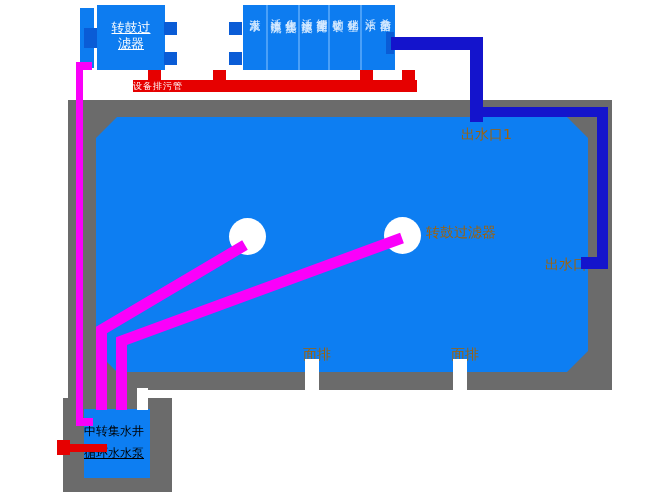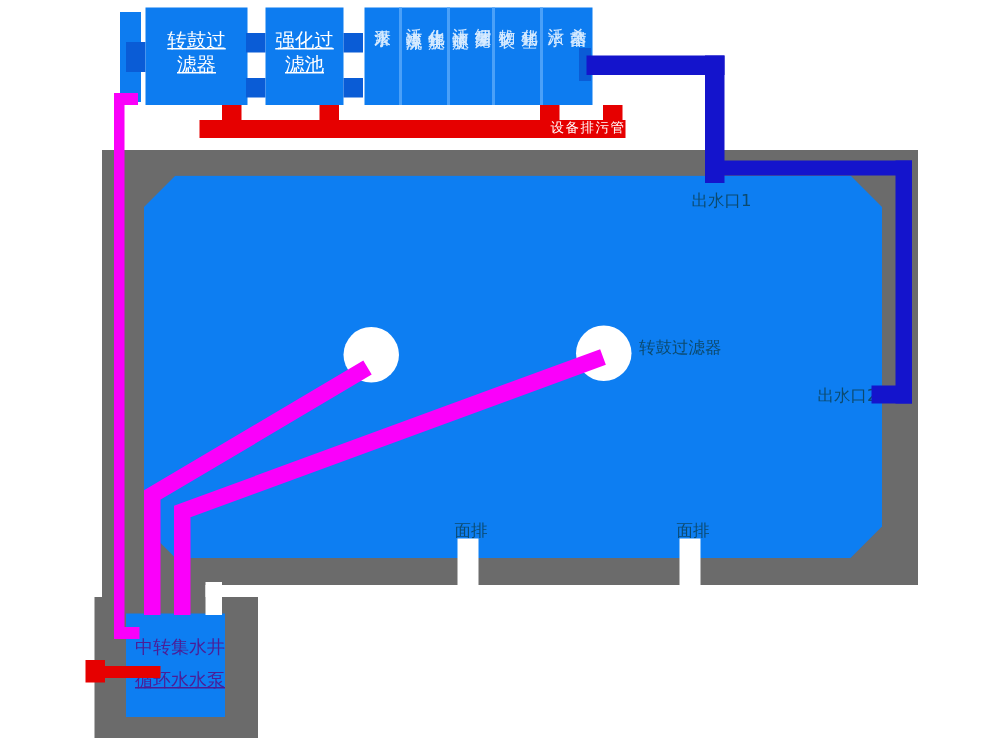--- a/index.html
+++ b/index.html
@@ -14,23 +14,23 @@
   .redpipe{background:#e60000;}
   .magpipe{background:#fa00fa;}
   .whitepipe{background:#ffffff;}
   .hlabel{font-size:13px;line-height:16px;color:#ffffff;text-align:center;text-decoration:underline;}
   .vtext{writing-mode:vertical-rl;text-orientation:upright;font-size:11px;line-height:13px;
          color:#d7ebff;letter-spacing:1px;}
   .chambers{display:flex;flex-direction:row;}
   .chamber{display:flex;justify-content:center;align-items:flex-start;gap:2px;
            padding-top:5px;box-sizing:border-box;}
   .chamber + .chamber{border-left:2px solid #4aa0f8;}
-  .pondlabel{font-size:11px;color:#0c4a6e;white-space:nowrap;}
-  .barlabel{font-size:9px;color:#ffffff;text-align:right;line-height:12px;letter-spacing:1px;}
-  .welltext{font-size:12px;color:#4c1d95;text-align:right;line-height:15px;white-space:nowrap;}
+  .pondlabel{font-size:14px;color:#a16207;white-space:nowrap;}
+  .barlabel{font-size:9px;color:#ffffff;text-align:left;line-height:12px;letter-spacing:1px;}
+  .welltext{font-size:12px;color:#000000;text-align:left;line-height:15px;white-space:nowrap;}
   .pond-shape{clip-path:polygon(21px 0,calc(100% - 21px) 0,100% 21px,100% calc(100% - 21px),
               calc(100% - 21px) 100%,21px 100%,0 calc(100% - 21px),0 21px);}
   .circle{background:#ffffff;border-radius:50%;}
 </style>
 </head>
 <body>
 
 <div id="canvas">
 
   <div class="abs wall" style="left:68px;top:100px;width:544px;height:290px;"></div>
@@ -50,23 +50,20 @@
   <div class="abs fbox" style="left:80px;top:8px;width:14px;height:60px;"></div>
   <div class="abs conn" style="left:84px;top:28px;width:13px;height:20px;"></div>
 
   <div class="abs fbox" style="left:97px;top:5px;width:68px;height:65px;">
     <div class="hlabel" style="width:44px;margin:15px auto 0;">转鼓过滤器</div>
   </div>
 
   <div class="abs conn" style="left:164px;top:22px;width:13px;height:13px;"></div>
   <div class="abs conn" style="left:164px;top:52px;width:13px;height:13px;"></div>
 
-  <div class="abs fbox" style="left:177px;top:5px;width:52px;height:65px;">
-    <div class="hlabel" style="width:44px;margin:15px auto 0;">强化过滤池</div>
-  </div>
 
   <div class="abs conn" style="left:229px;top:22px;width:13px;height:13px;"></div>
   <div class="abs conn" style="left:229px;top:52px;width:13px;height:13px;"></div>
 
   <div class="abs fbox chambers" style="left:243px;top:5px;width:152px;height:65px;">
     <div class="chamber" style="width:23px;">
       <span class="vtext">潜水泵</span>
     </div>
     <div class="chamber" style="width:32px;">
       <span class="vtext">活水蝶流</span>

